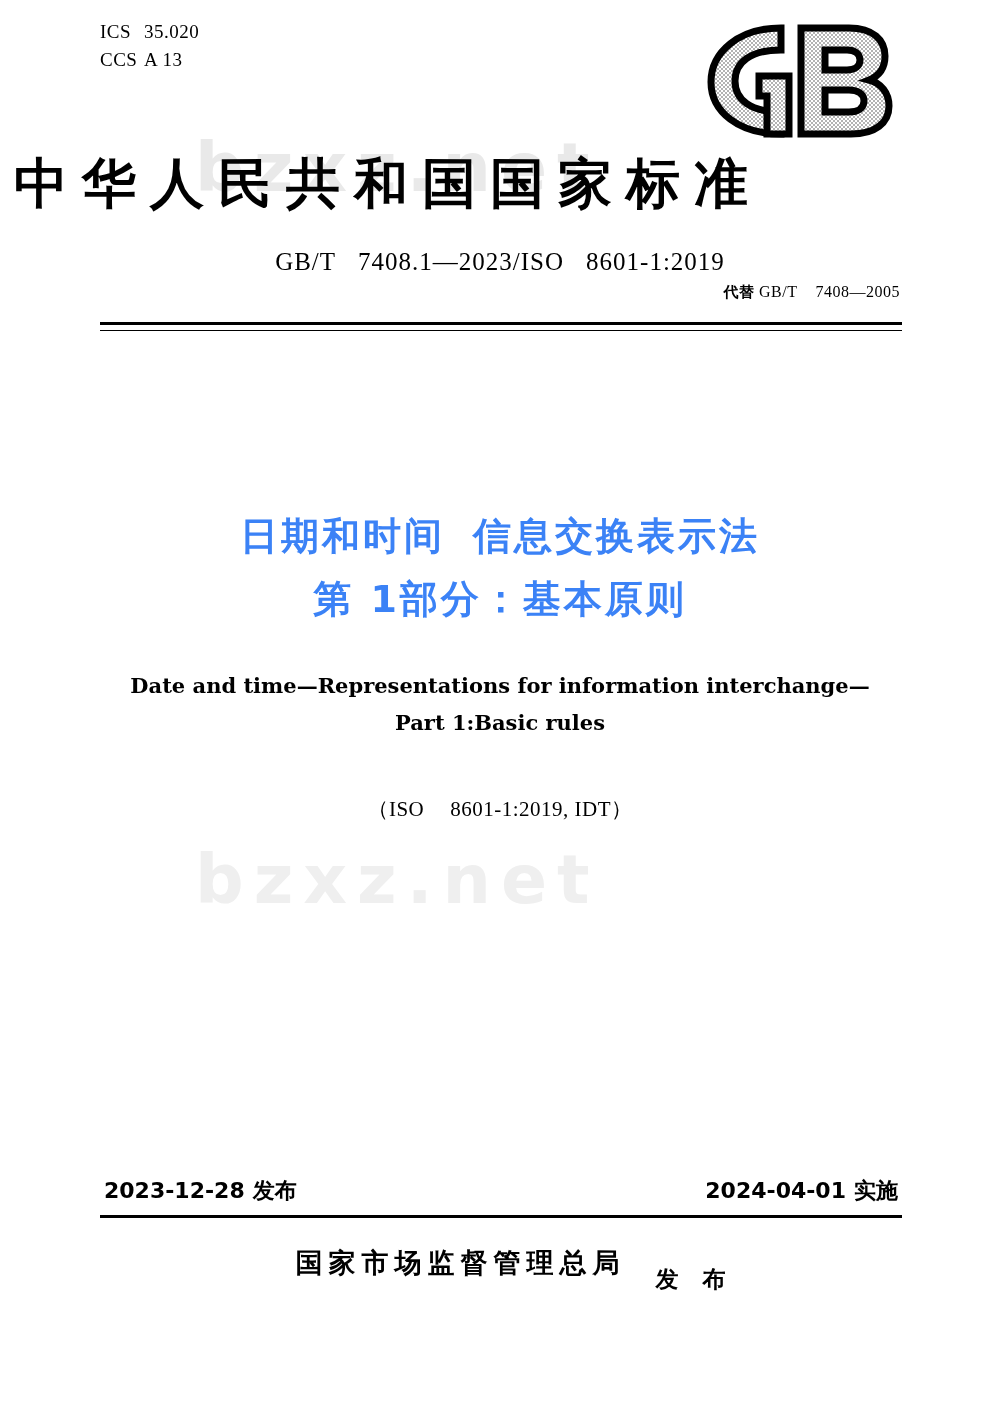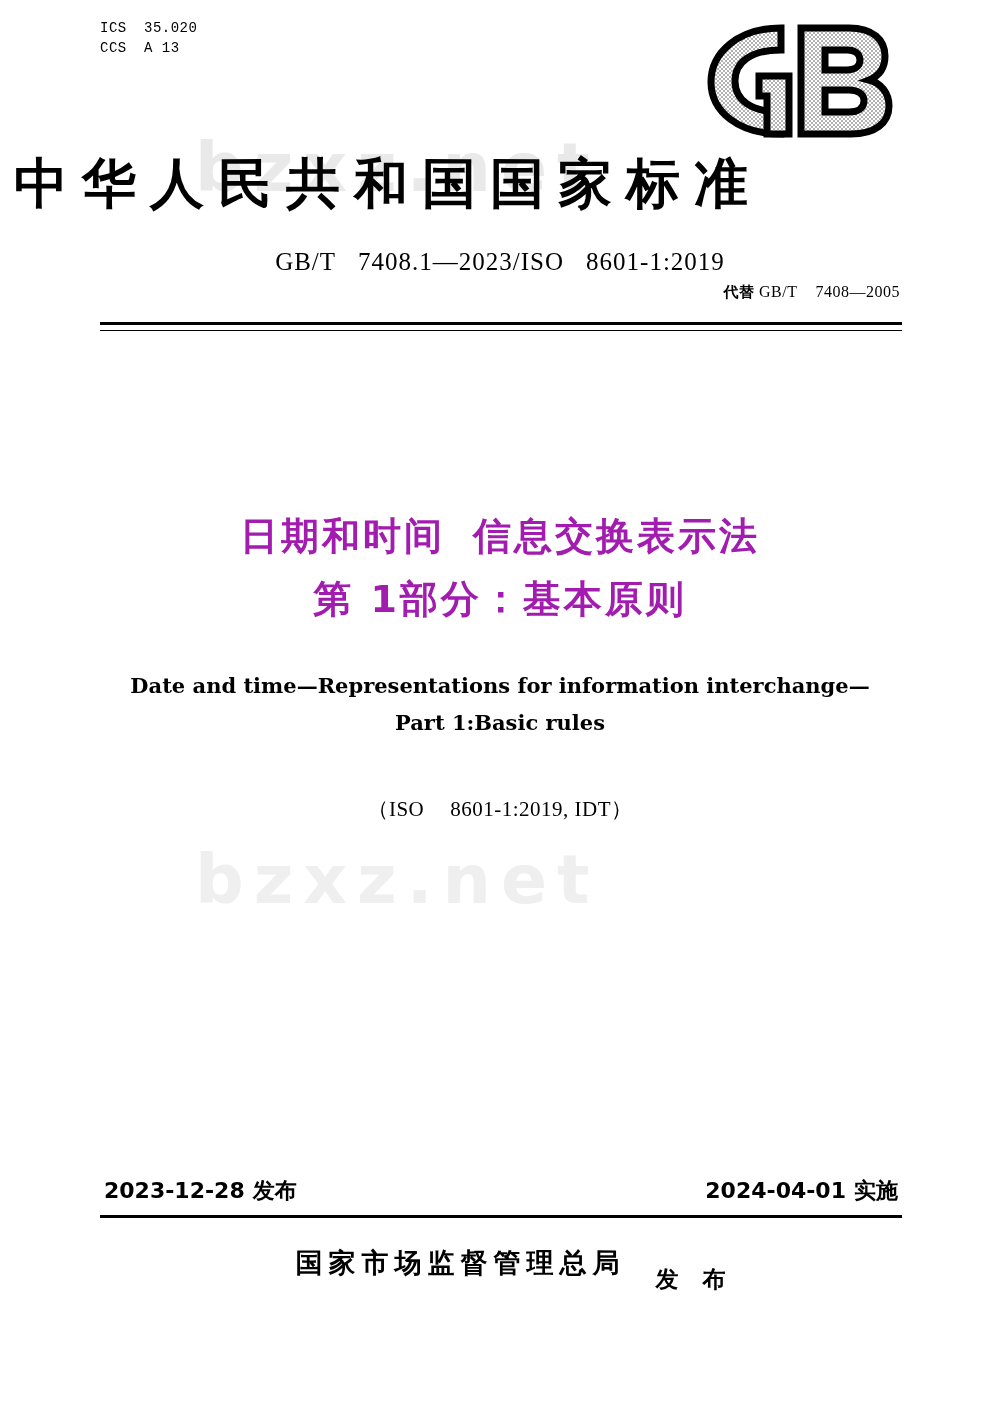--- a/index.html
+++ b/index.html
@@ -48,22 +48,22 @@
   .content {
     position: relative;
     z-index: 2;
   }
 
   
   .ics-block {
     position: absolute;
     left: 100px;
     top: 18px;
-    font-family: Liberation Mono, monospace;
-    font-size: 14px;
+    font-family: Liberation Serif, serif;
+    font-size: 19px;
     line-height: 1.45;
     letter-spacing: 0.5px;
     color: #000;
   }
   .ics-block .row span.lbl { display: inline-block; width: 44px; }
 
   
   .gb-logo {
     position: absolute;
     right: 96px;
@@ -140,21 +140,21 @@
   .doc-title-cn {
     position: absolute;
     left: 0;
     right: 0;
     top: 505px;
     text-align: center;
     font-family: "DejaVu Sans", sans-serif;
     font-weight: bold;
     font-size: 38px;
     letter-spacing: 3px;
-    color: #a21caf;
+    color: #3b82f6;
     line-height: 1.65;
   }
   .doc-title-cn .gap { display: inline-block; width: 28px; }
 
   
   .doc-title-en {
     position: absolute;
     left: 120px;
     right: 120px;
     top: 668px;

